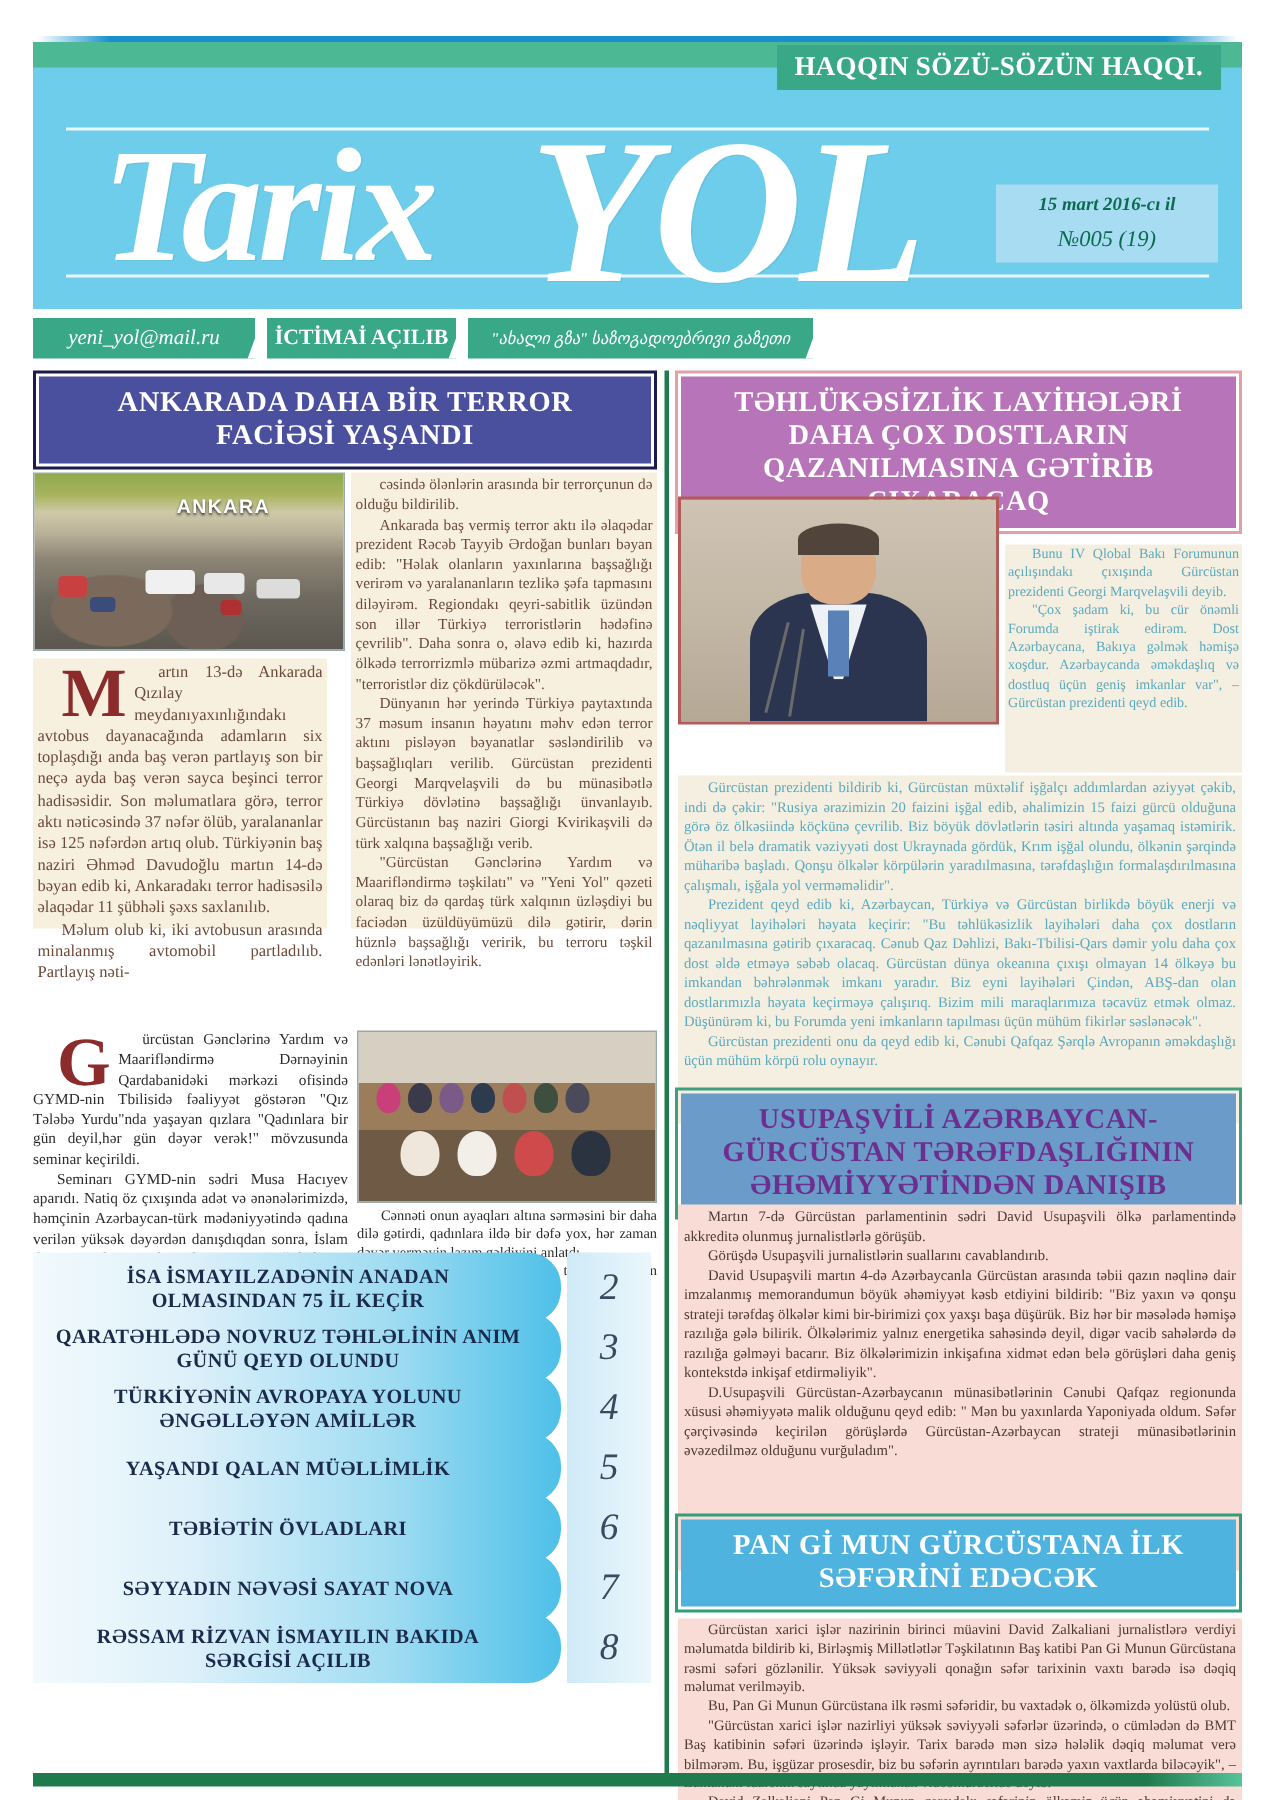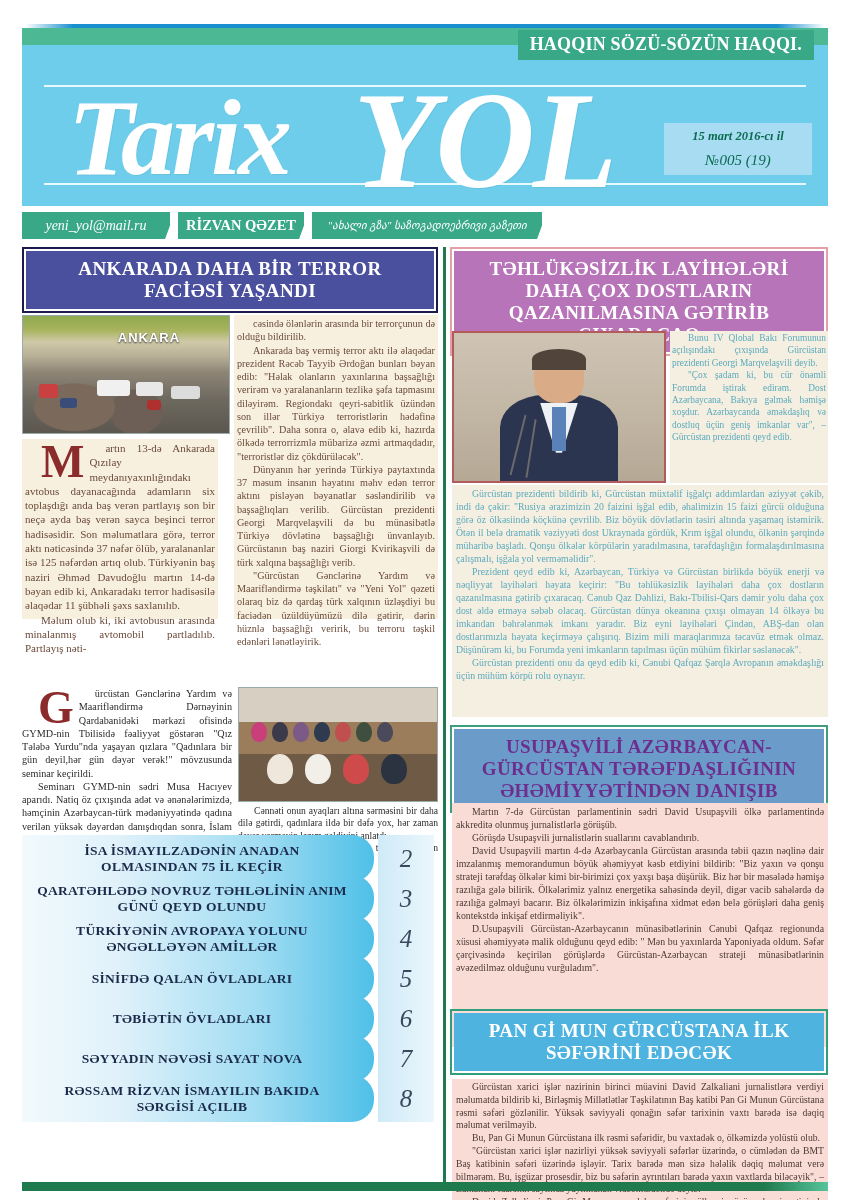--- a/index.html
+++ b/index.html
@@ -103,21 +103,21 @@
   .pres-head { position:absolute; left:38%; top:13%; width:24%; height:34%;
                background:#d9ab87; border-radius:46% 46% 42% 42%; }
   .pres-hair { position:absolute; left:37%; top:11%; width:26%; height:14%;
                background:#51443a; border-radius:50% 50% 0 0; }
   .pres-mic  { position:absolute; width:2px; background:#6a6a6a; }
 
   
   .art { font-family:"Liberation Serif", serif; text-align:justify; hyphens:auto; }
   .art p { text-indent:16px; margin:0; }
   .tan  { background:#f7f0df; color:#6b4a39; }
-  .teal { background:#f4efe0; color:#5aa9bd; }
+  .teal { background:#f4efe0; color:#5aa9bd;margin-top:32px; }
   .pink { background:#fadcd6; color:#4b3a34; }
   .plain{ color:#2b2b2b; }
   .dropcap::first-letter {
     float:left; font-size:46px; line-height:.82; padding:2px 5px 0 0; font-weight:bold;
     color:#8b2b2b; font-family:"Liberation Serif", serif;
   }
 
   
   .toc { position:absolute; left:0; width:416px; }
   .toc-row { position:relative; height:35px; margin-bottom:5px; }
@@ -154,21 +154,21 @@
   <div class="issue-box">
     <div class="issue-date">15 mart 2016-cı il</div>
     <div class="issue-no">№005 (19)</div>
   </div>
   <div class="white-line-b"></div>
 </div>
 
 <div class="infobar">
   <div class="ib-seg ib-1">yeni_yol@mail.ru</div>
   <div class="ib-slash" style="left:148px;"></div>
-  <div class="ib-seg ib-2">RİZVAN QƏZET</div>
+  <div class="ib-seg ib-2">İCTİMAİ AÇILIB</div>
   <div class="ib-slash" style="left:282px;"></div>
   <div class="ib-seg ib-3">"ახალი  გზა"  საზოგადოებრივი  გაზეთი</div>
   <div class="ib-slash" style="left:520px;"></div>
 </div>
 
 <div class="page">
   <div class="v-divider"></div>
 
   <div class="col-left">
 
@@ -240,21 +240,21 @@
         <div class="toc-title">QARATƏHLƏDƏ NOVRUZ TƏHLƏLİNİN ANIM GÜNÜ QEYD OLUNDU</div>
         <div class="toc-num">3</div>
       </div>
 
       <div class="toc-row">
         <div class="toc-title">TÜRKİYƏNİN AVROPAYA YOLUNU ƏNGƏLLƏYƏN AMİLLƏR</div>
         <div class="toc-num">4</div>
       </div>
 
       <div class="toc-row">
-        <div class="toc-title">SİNİFDƏ QALAN ÖVLADLARI</div>
+        <div class="toc-title">YAŞANDI QALAN MÜƏLLİMLİK</div>
         <div class="toc-num">5</div>
       </div>
 
       <div class="toc-row">
         <div class="toc-title">TƏBİƏTİN ÖVLADLARI</div>
         <div class="toc-num">6</div>
       </div>
 
       <div class="toc-row">
         <div class="toc-title">SƏYYADIN NƏVƏSİ SAYAT NOVA</div>

